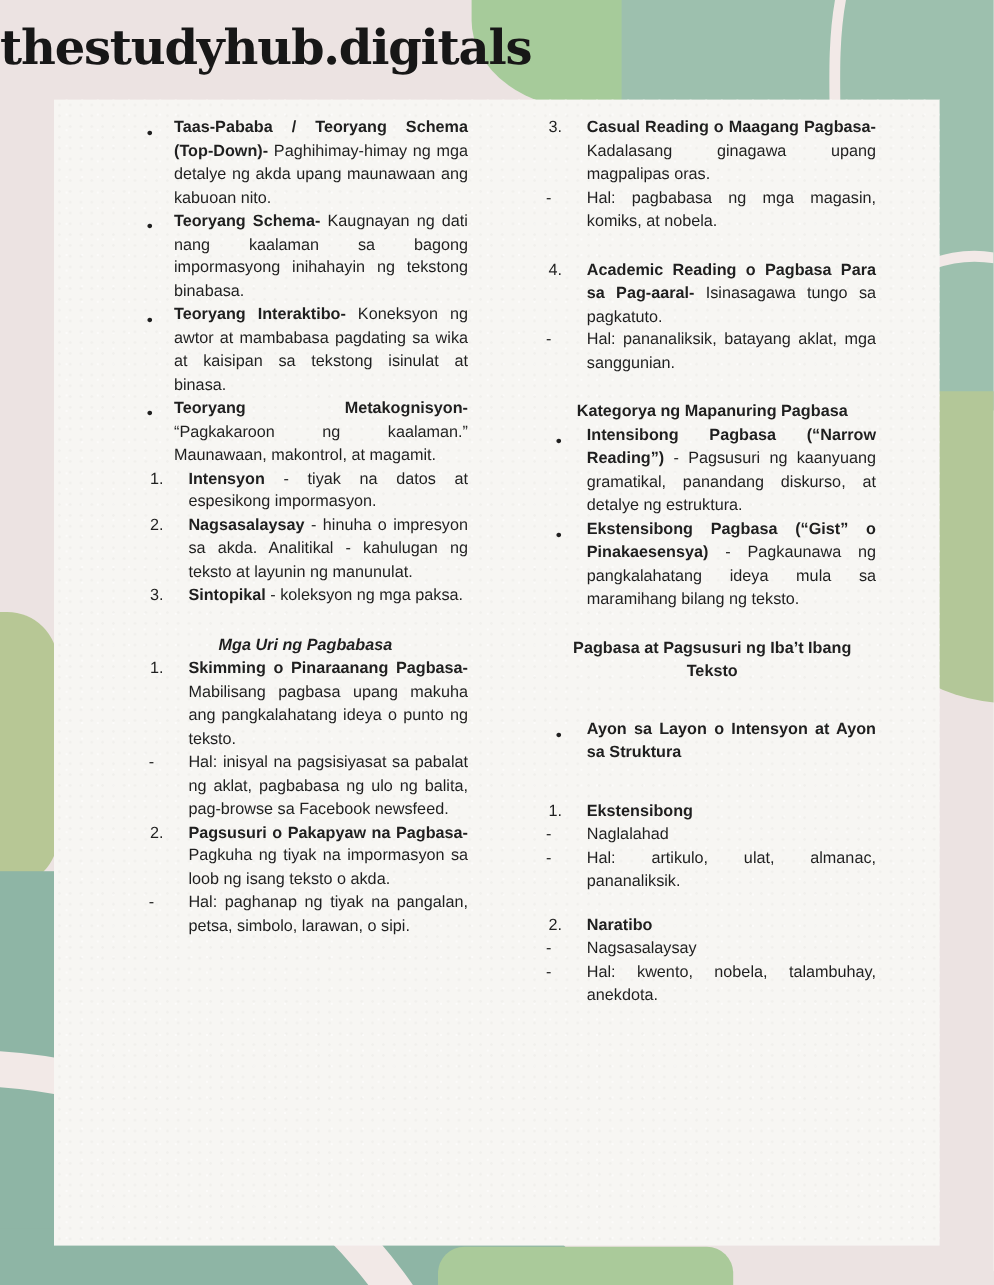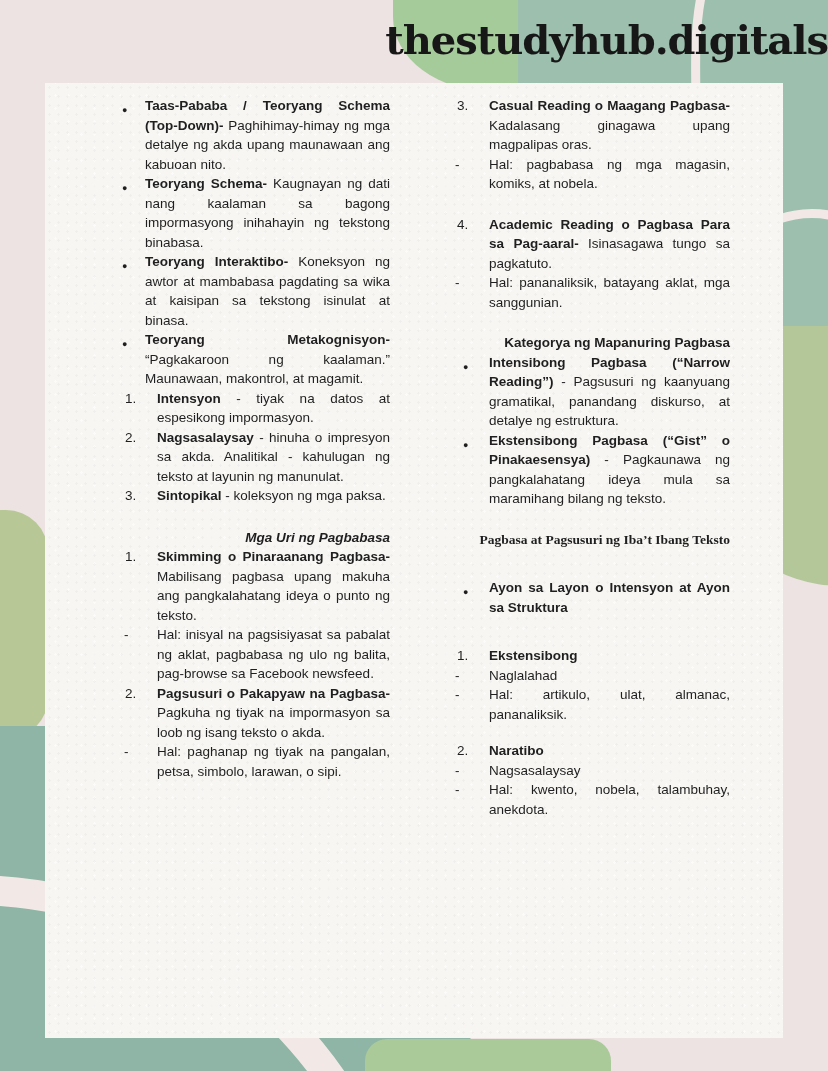--- a/index.html
+++ b/index.html
@@ -49,29 +49,29 @@
     background-color:#f7f6f3;
     background-image:
       radial-gradient(rgba(120,120,110,0.05) 1px, transparent 1.2px),
       radial-gradient(rgba(255,255,255,0.6) 1px, transparent 1.2px);
     background-size:9px 9px,13px 13px;
     background-position:0 0,4px 6px;
   }
   
   .brand{
     position:absolute;left:0;top:16px;width:828px;z-index:3;
-    text-align:right;
+    text-align:left;
     font-family:"DejaVu Serif",serif;
     font-size:40px;font-weight:600;letter-spacing:-1px;color:#171717;
   }
   
   .col{position:absolute;top:13px;font-size:13.5px;line-height:19.5px;}
   .col-left{left:54px;width:291px;}
   .col-right{left:392px;width:293px;}
-  .heading{font-weight:bold;text-align:right;margin-left:20px;}
+  .heading{font-weight:bold;text-align:center;margin-left:20px;}
   .row{position:relative;text-align:justify;}
   .row b{font-weight:bold;margin-top:48px;}
   .marker{position:absolute;}
   
   .col-left .m-bullet{padding-left:46px;}
   .col-left .m-num,.col-left .m-dash{padding-left:58px;}
   .col-left .m-bullet .marker{left:23px;top:5px;font-size:9px;}
   .col-left .m-num .marker{left:26px;}
   .col-left .m-dash .marker{left:25px;}
   
@@ -115,21 +115,21 @@
       <div class="row m-dash"><span class="marker">-</span>Hal: paghanap ng tiyak na pangalan, petsa, simbolo, larawan, o sipi.</div>
     </div>
   <div class="col col-right">
       <div class="row m-num"><span class="marker">3.</span><b>Casual Reading o Maagang Pagbasa-</b> Kadalasang ginagawa upang magpalipas oras.</div>
       <div class="row m-dash"><span class="marker">-</span>Hal: pagbabasa ng mga magasin, komiks, at nobela.</div>
       <div class="row m-num" style="margin-top: 21px;"><span class="marker">4.</span><b>Academic Reading o Pagbasa Para sa Pag-aaral-</b> Isinasagawa tungo sa pagkatuto.</div>
       <div class="row m-dash"><span class="marker">-</span>Hal: pananaliksik, batayang aklat, mga sanggunian.</div>
       <div class="heading" style="margin-top: 21px;">Kategorya ng Mapanuring Pagbasa</div>
       <div class="row m-bullet"><span class="marker">●</span><b>Intensibong Pagbasa (“Narrow Reading”)</b> - Pagsusuri ng kaanyuang gramatikal, panandang diskurso, at detalye ng estruktura.</div>
       <div class="row m-bullet"><span class="marker">●</span><b>Ekstensibong Pagbasa (“Gist” o Pinakaesensya)</b> - Pagkaunawa ng pangkalahatang ideya mula sa maramihang bilang ng teksto.</div>
-      <div class="heading" style="margin-top: 21px; font-family: Liberation Serif, serif;">Pagbasa at Pagsusuri ng Iba’t Ibang Teksto</div>
+      <div class="heading" style="margin-top: 21px;">Pagbasa at Pagsusuri ng Iba’t Ibang Teksto</div>
       <div class="row m-bullet" style="margin-top: 29px;"><span class="marker">●</span><b>Ayon sa Layon o Intensyon at Ayon sa Struktura</b></div>
       <div class="row m-num" style="margin-top: 29px;"><span class="marker">1.</span><b>Ekstensibong</b></div>
       <div class="row m-dash"><span class="marker">-</span>Naglalahad</div>
       <div class="row m-dash"><span class="marker">-</span>Hal: artikulo, ulat, almanac, pananaliksik.</div>
       <div class="row m-num" style="margin-top: 17px;"><span class="marker">2.</span><b>Naratibo</b></div>
       <div class="row m-dash"><span class="marker">-</span>Nagsasalaysay</div>
       <div class="row m-dash"><span class="marker">-</span>Hal: kwento, nobela, talambuhay, anekdota.</div>
     </div>
 </div>
 

